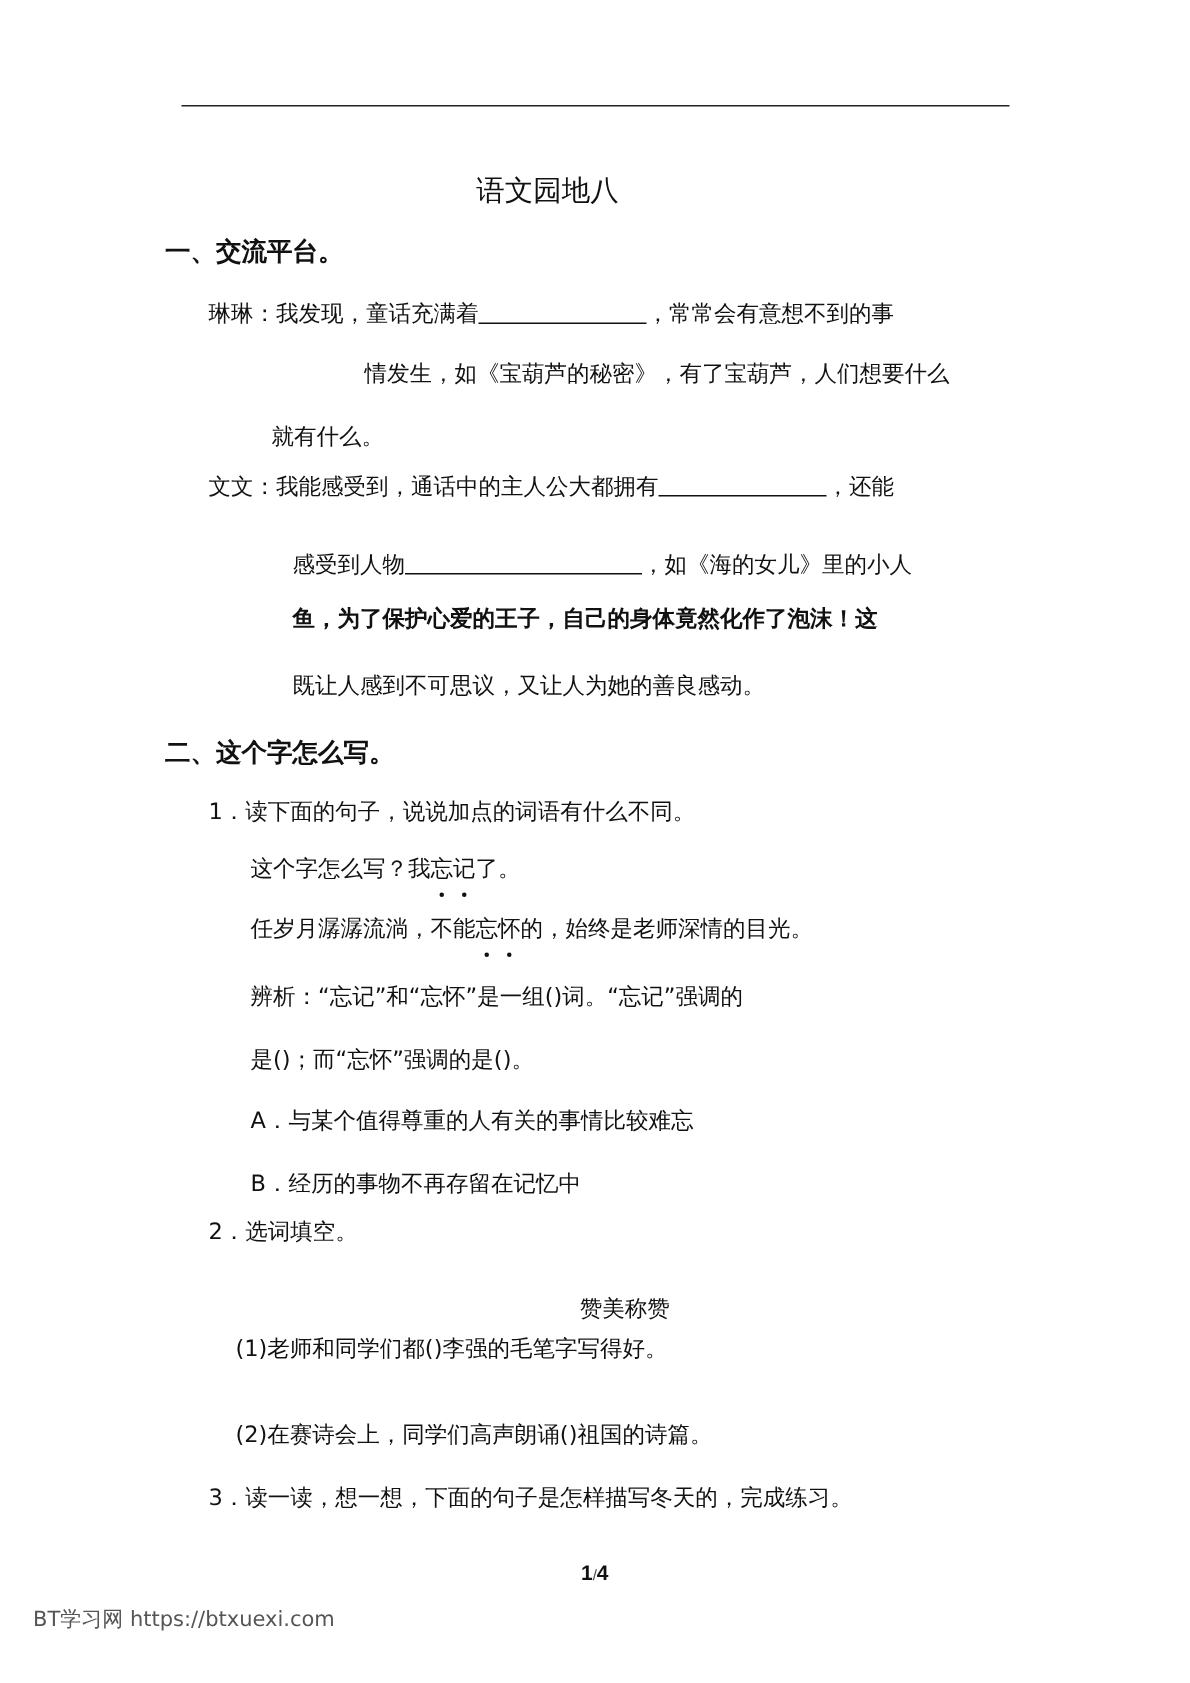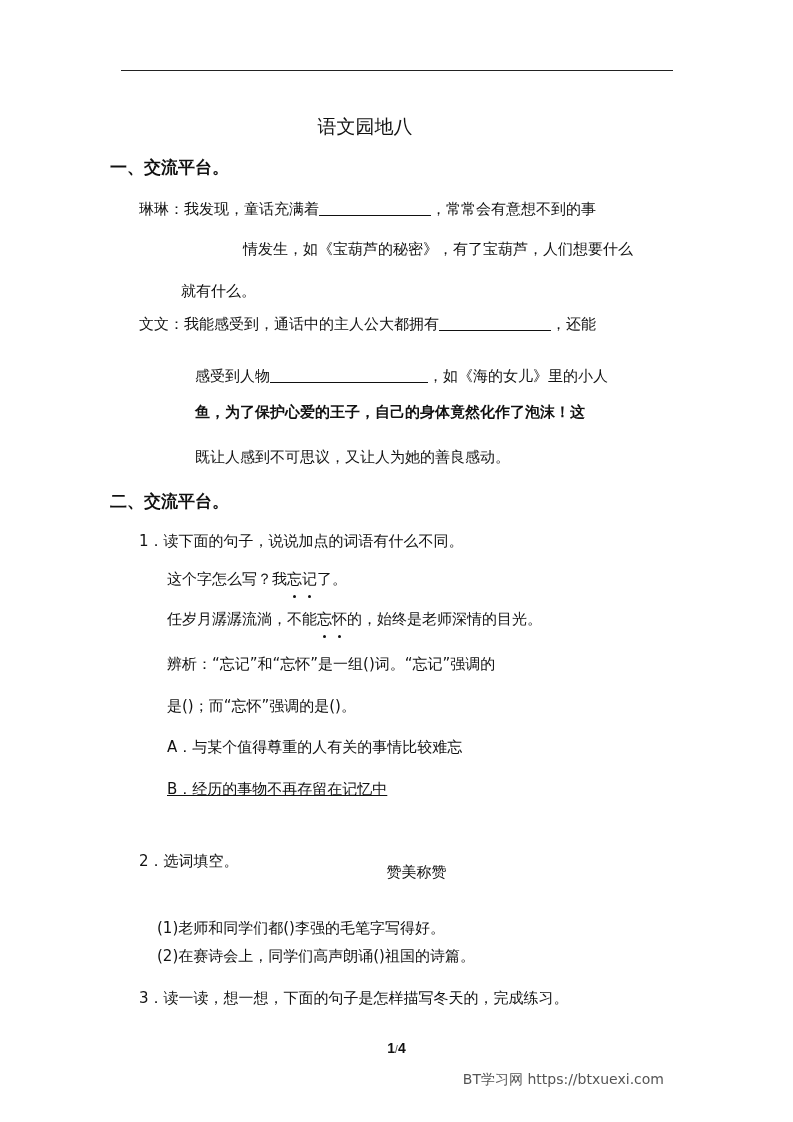--- a/index.html
+++ b/index.html
@@ -16,21 +16,21 @@
   .h { font-size: 17px; font-weight: bold; left: 110px; }
   .p { font-size: 15px; }
   .blank { display: inline-block; border-bottom: 1px solid #111; height: 17px; vertical-align: -2px; }
   .dot-wrap { position: relative; display: inline-block; }
   .dot-wrap::after {
     content: ""; position: absolute; left: 50%; bottom: -9px; width: 3px; height: 3px;
     margin-left: -1.5px; background: #111; border-radius: 50%;
   }
   .pager { font-family: Liberation Sans, sans-serif; font-weight: bold; font-size: 14px; left: 0; width: 793px; text-align: center; top: 1040px; }
   .pager .slash { font-weight: normal; font-size: 10px; color: #444; }
-  .footer { font-size: 14px; color: #555; left: 0; width: 664px; text-align: right; top: 1071px; }
+  .footer { font-size: 14px; color: #555; left: 0; width: 664px; text-align: left; top: 1071px; padding-left: 22px; }
 </style>
 </head>
 <body>
 
 <div class="top-rule"></div>
 
 <div class="abs title">语文园地八</div>
 
 <div class="abs h" style="top:156px;">一、交流平台。</div>
 
@@ -42,39 +42,39 @@
 
 <div class="abs p" style="left:139px; top:313px;">
   <span>文文：</span><span>我能感受到，通话中的主人公大都拥有</span><span class="blank" style="width:112px;"></span><span>，还能</span>
 </div>
 <div class="abs p" style="left:195px; top:365px;">
   <span>感受到人物</span><span class="blank" style="width:158px;"></span><span>，如《海的女儿》里的小人</span>
 </div>
 <div class="abs p" style="left:195px; top:403px;font-weight:bold;">鱼，为了保护心爱的王子，自己的身体竟然化作了泡沫！这</div>
 <div class="abs p" style="left:195px; top:448px;">既让人感到不可思议，又让人为她的善良感动。</div>
 
-<div class="abs h" style="top:490px;">二、交流平台。</div>
+<div class="abs h" style="top:490px;">二、这个字怎么写。</div>
 
 <div class="abs p" style="left:139px; top:532px;">1．读下面的句子，说说加点的词语有什么不同。</div>
 
 <div class="abs p" style="left:167px; top:570px;">
   <span>这个字怎么写？我</span><span class="dot-wrap">忘</span><span class="dot-wrap">记</span><span>了。</span>
 </div>
 <div class="abs p" style="left:167px; top:610px;">
   <span>任岁月潺潺流淌，不能</span><span class="dot-wrap">忘</span><span class="dot-wrap">怀</span><span>的，始终是老师深情的目光。</span>
 </div>
 
 <div class="abs p" style="left:167px; top:655px;">辨析：“忘记”和“忘怀”是一组()词。“忘记”强调的</div>
 <div class="abs p" style="left:167px; top:697px;">是()；而“忘怀”强调的是()。</div>
 <div class="abs p" style="left:167px; top:738px;">A．与某个值得尊重的人有关的事情比较难忘</div>
-<div class="abs p" style="left:167px; top:780px;text-decoration:underline;">B．经历的事物不再存留在记忆中</div>
+<div class="abs p" style="left:167px; top:780px;">B．经历的事物不再存留在记忆中</div>
 
-<div class="abs p" style="left:139px; top:852px;text-align:right;">2．选词填空。</div>
+<div class="abs p" style="left:139px; top:812px;text-align:right;">2．选词填空。</div>
 <div class="abs p" style="left:0; width:833px; text-align:center; top:863px;">赞美称赞</div>
-<div class="abs p" style="left:157px; top:919px;">(1)老师和同学们都()李强的毛笔字写得好。</div>
+<div class="abs p" style="left:157px; top:890px;">(1)老师和同学们都()李强的毛笔字写得好。</div>
 <div class="abs p" style="left:157px; top:947px;">(2)在赛诗会上，同学们高声朗诵()祖国的诗篇。</div>
 
 <div class="abs p" style="left:139px; top:989px;">3．读一读，想一想，下面的句子是怎样描写冬天的，完成练习。</div>
 
 <div class="abs pager">
   <span>1</span><span class="slash">/</span><span>4</span>
 </div>
 <div class="abs footer">BT学习网 https://btxuexi.com</div>
 
 </body></html>

